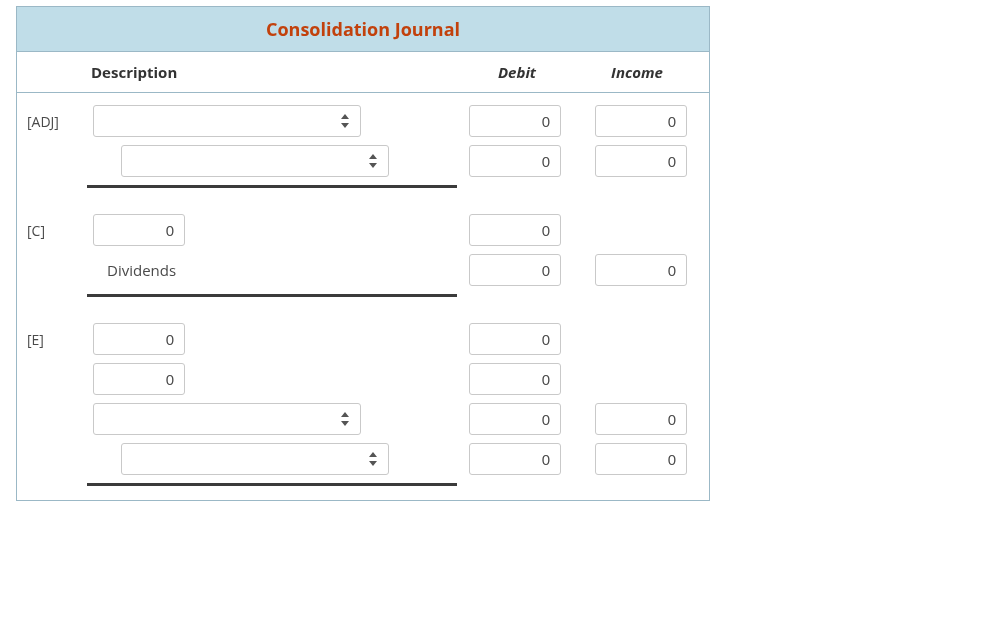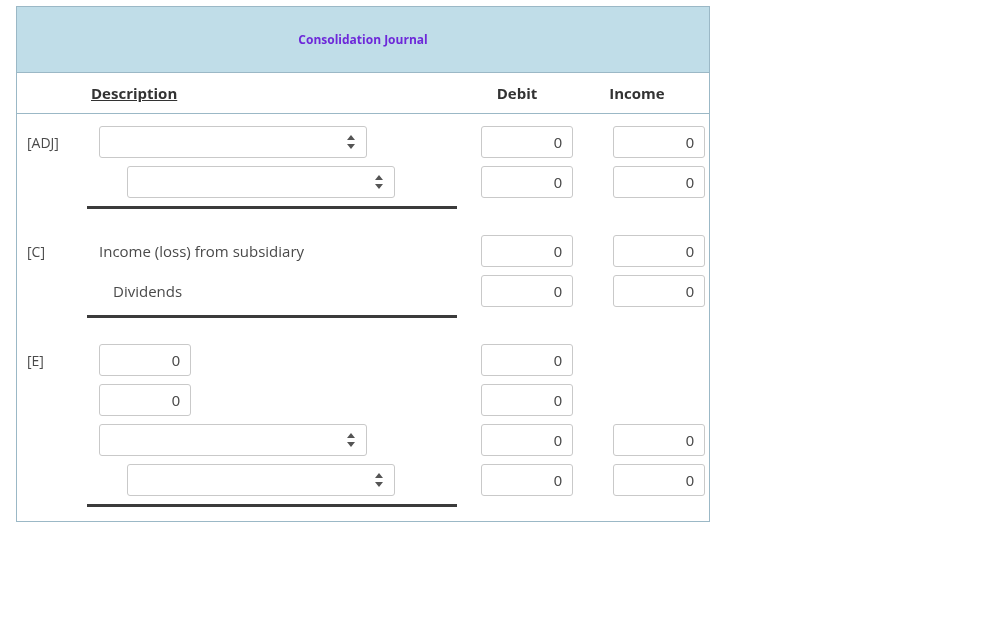--- a/index.html
+++ b/index.html
@@ -18,43 +18,43 @@
     font-weight: 400;
   }
   .panel {
     border: 1px solid #9bb8c6;
     width: 694px;
     background: #fff;
   }
   .panel-header {
     background: #c0dde8;
     text-align: center;
-    padding: 24px 0;
+    padding: 10px 0;
     font-weight: 700;
-    font-size: 12px;
-    color: #6d28d9;
+    font-size: 18px;
+    color: #c2410c;
     border-bottom: 1px solid #9bb8c6;
   }
   .col-heads {
     display: grid;
     grid-template-columns: 70px 370px 120px 120px;
     padding: 10px 0;
     border-bottom: 1px solid #9bb8c6;
     font-weight: 700;
     font-size: 15px;
     color: #333;
   }
-  .col-heads .hdesc { padding-left: 4px; text-decoration: underline; }
-  .col-heads .hnum  { text-align: center; }
+  .col-heads .hdesc { padding-left: 4px; }
+  .col-heads .hnum  { text-align: center; font-style: italic; }
   .section { padding: 8px 0 0 0; }
   .row {
     display: grid;
     grid-template-columns: 70px 370px 120px 120px;
     align-items: center;
-    column-gap: 12px;
+    column-gap: 6px;
     padding: 4px 0;
   }
   .tag {
     font-size: 14px;
     color: #4a4a4a;
     padding-left: 10px;
   }
   .desc-static {
     font-size: 15px;
     color: #4a4a4a;
@@ -144,21 +144,20 @@
         <div></div>
           <div class="rule"></div>
           <div></div>
           <div></div>
       </div>
     </div>
 
     <div class="section">
       <div class="row">
         <div class="tag">[C]</div>
-        <div class="desc-static">Income (loss) from subsidiary</div>
         <div><input class="num" value="0" style=""></div>
         <div><input class="num" value="0" style=""></div>
       </div>
       <div class="row">
         <div></div>
         <div class="desc-static indent1">Dividends</div>
         <div><input class="num" value="0" style=""></div>
         <div><input class="num" value="0" style=""></div>
       </div>
       <div class="rule-wrap">

